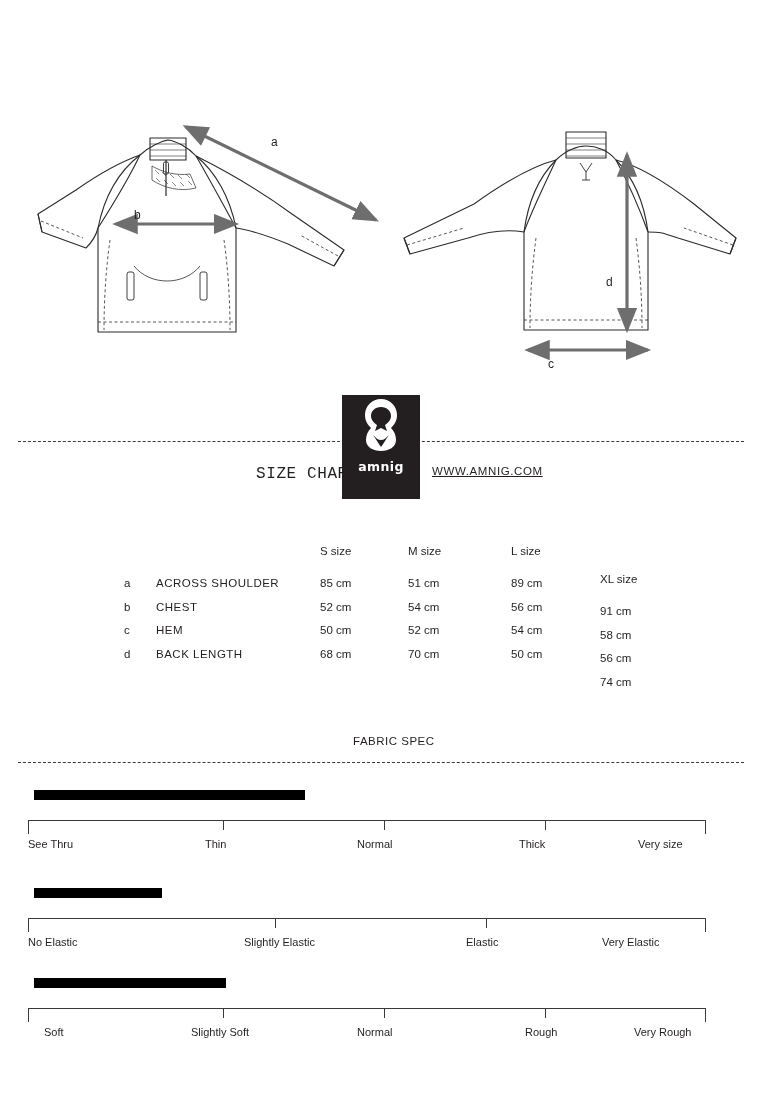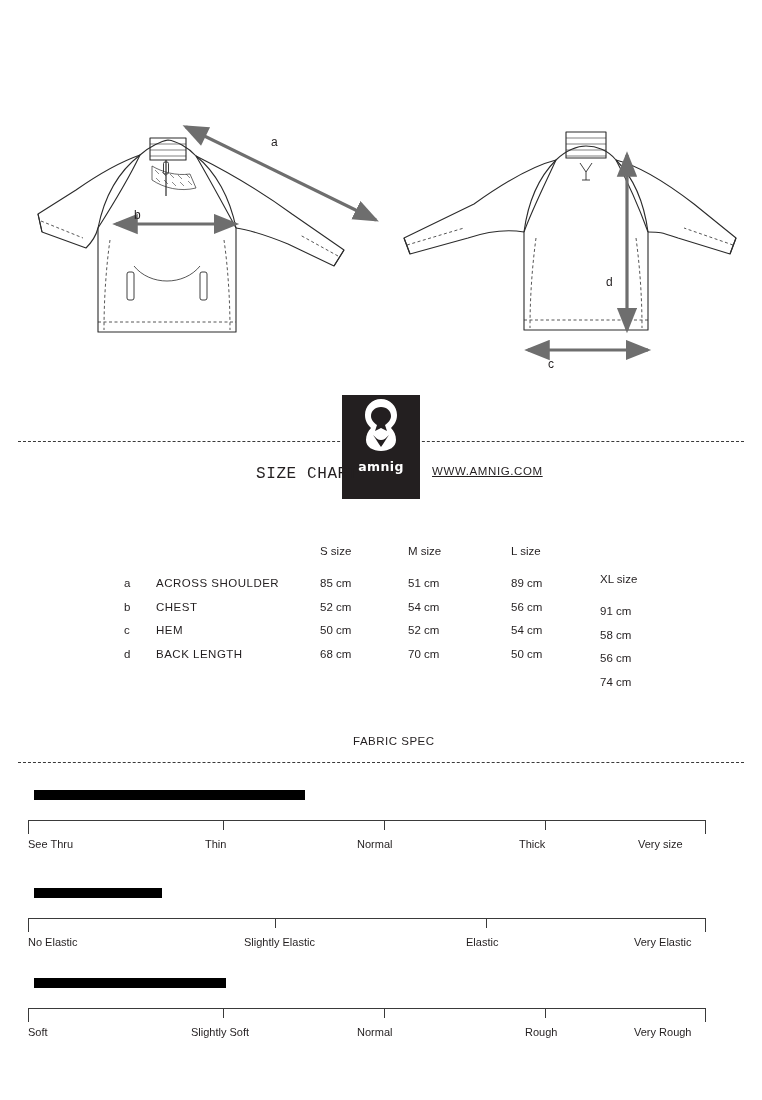--- a/index.html
+++ b/index.html
@@ -342,33 +342,33 @@
   <div class="scale" id="scale-2">
     <div class="bar" style="width:128px"></div>
     <div class="axis">
       <div class="tick" style="left:246px"></div>
       <div class="tick" style="left:457px"></div>
     </div>
     <div class="ticklabels">
       <span class="ticklabel" style="left:0px">No Elastic</span>
       <span class="ticklabel" style="left:216px">Slightly Elastic</span>
       <span class="ticklabel" style="left:438px">Elastic</span>
-      <span class="ticklabel" style="left:606px">Very Elastic</span>
+      <span class="ticklabel" style="left:574px">Very Elastic</span>
     </div>
   </div>
 
   <div class="scale" id="scale-3">
     <div class="bar" style="width:192px"></div>
     <div class="axis">
       <div class="tick" style="left:194px"></div>
       <div class="tick" style="left:355px"></div>
       <div class="tick" style="left:516px"></div>
     </div>
     <div class="ticklabels">
-      <span class="ticklabel" style="left:0px">Soft</span>
+      <span class="ticklabel" style="left:16px">Soft</span>
       <span class="ticklabel" style="left:163px">Slightly Soft</span>
       <span class="ticklabel" style="left:329px">Normal</span>
       <span class="ticklabel" style="left:497px">Rough</span>
       <span class="ticklabel" style="left:606px">Very Rough</span>
     </div>
   </div>
 
 </div>
 
 </body></html>

